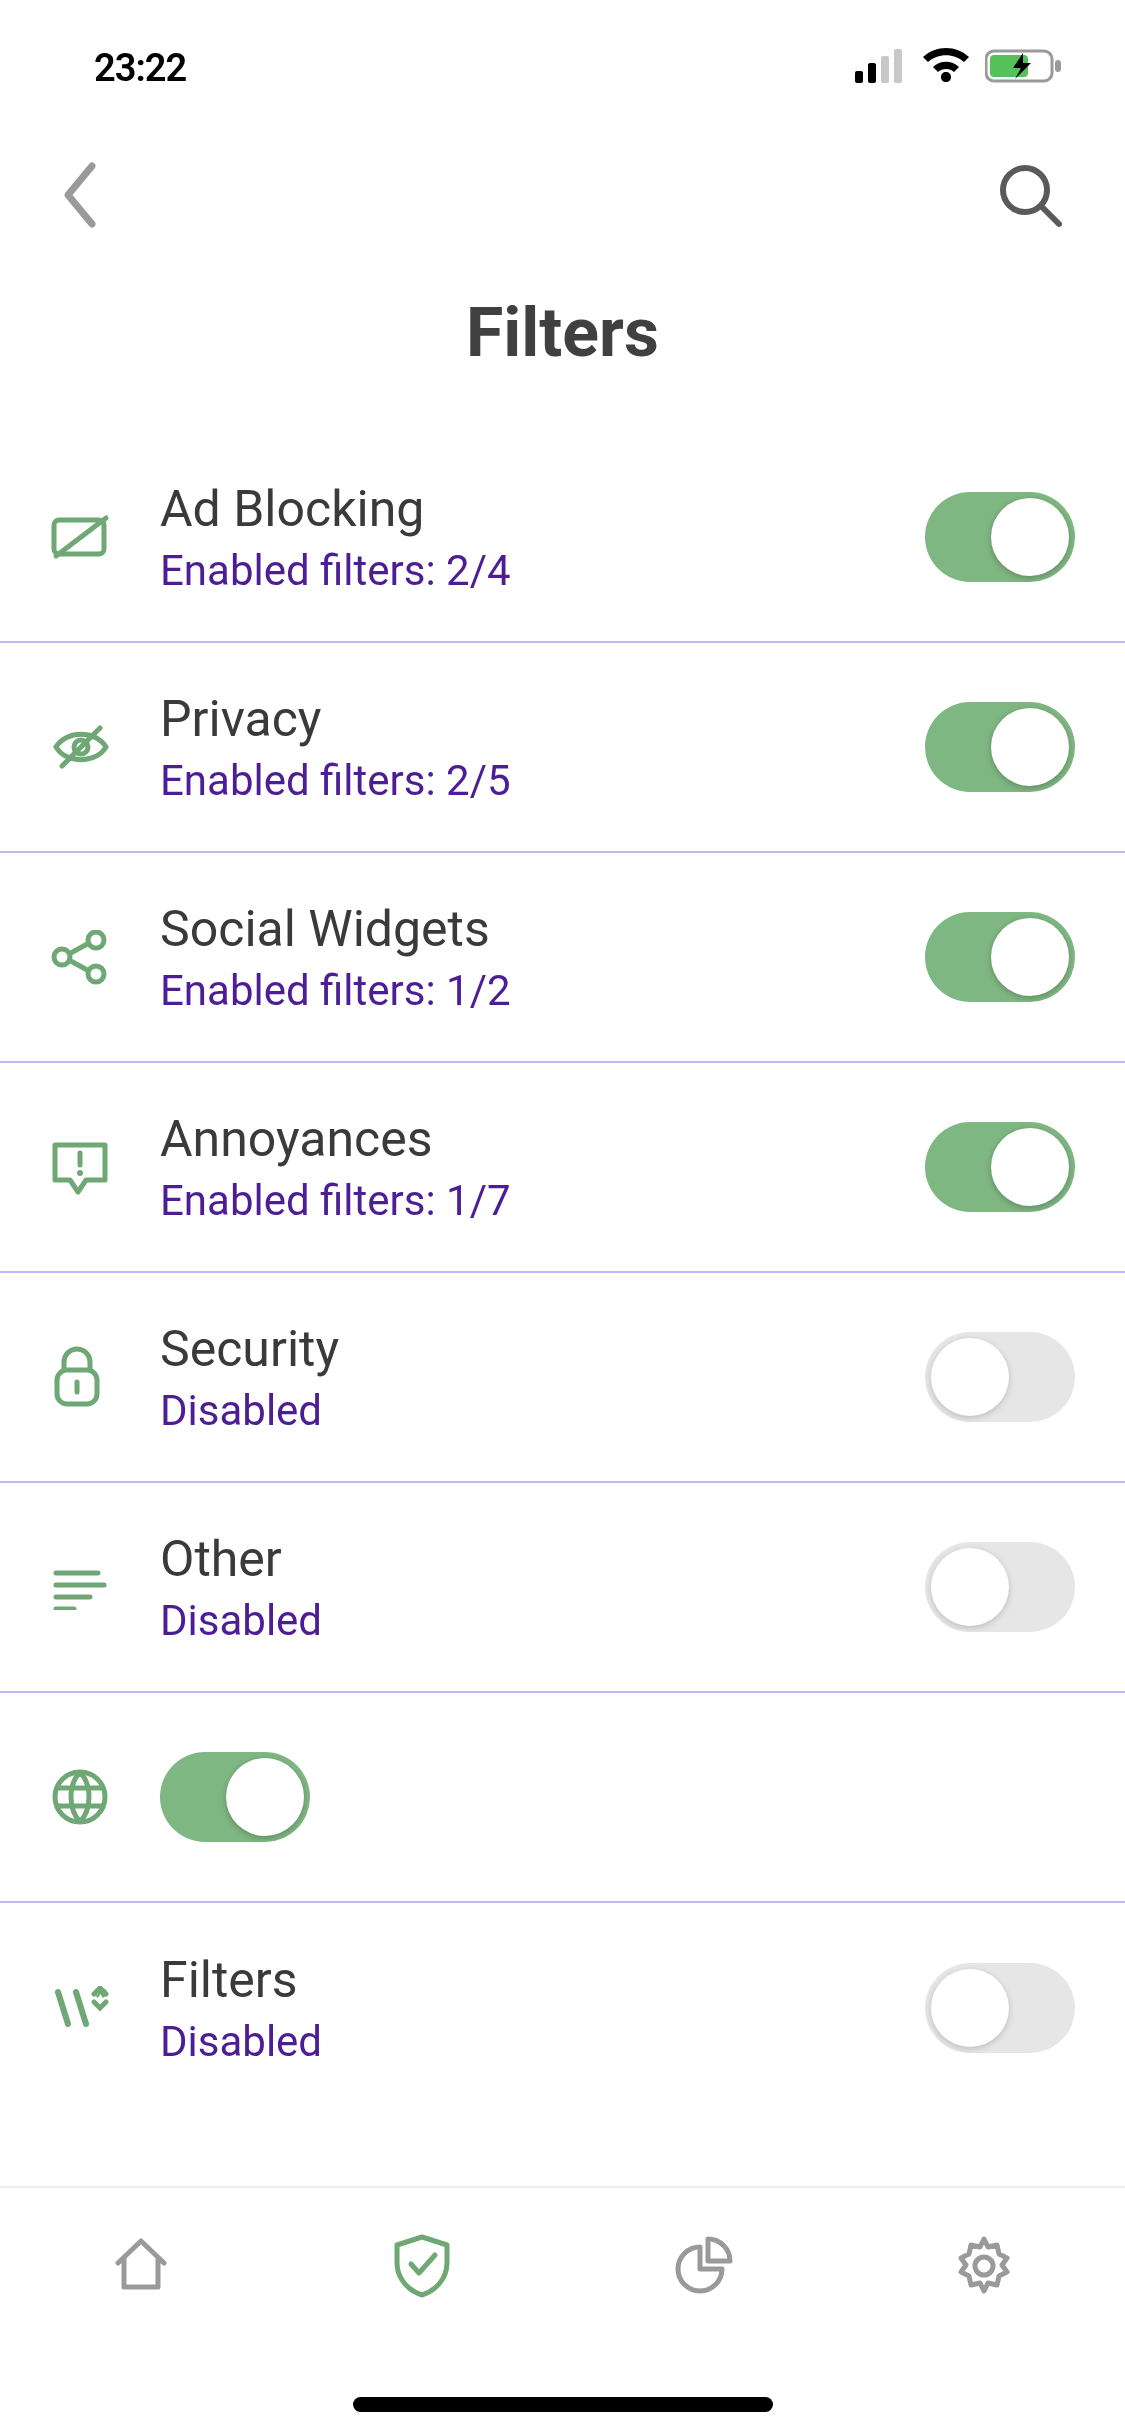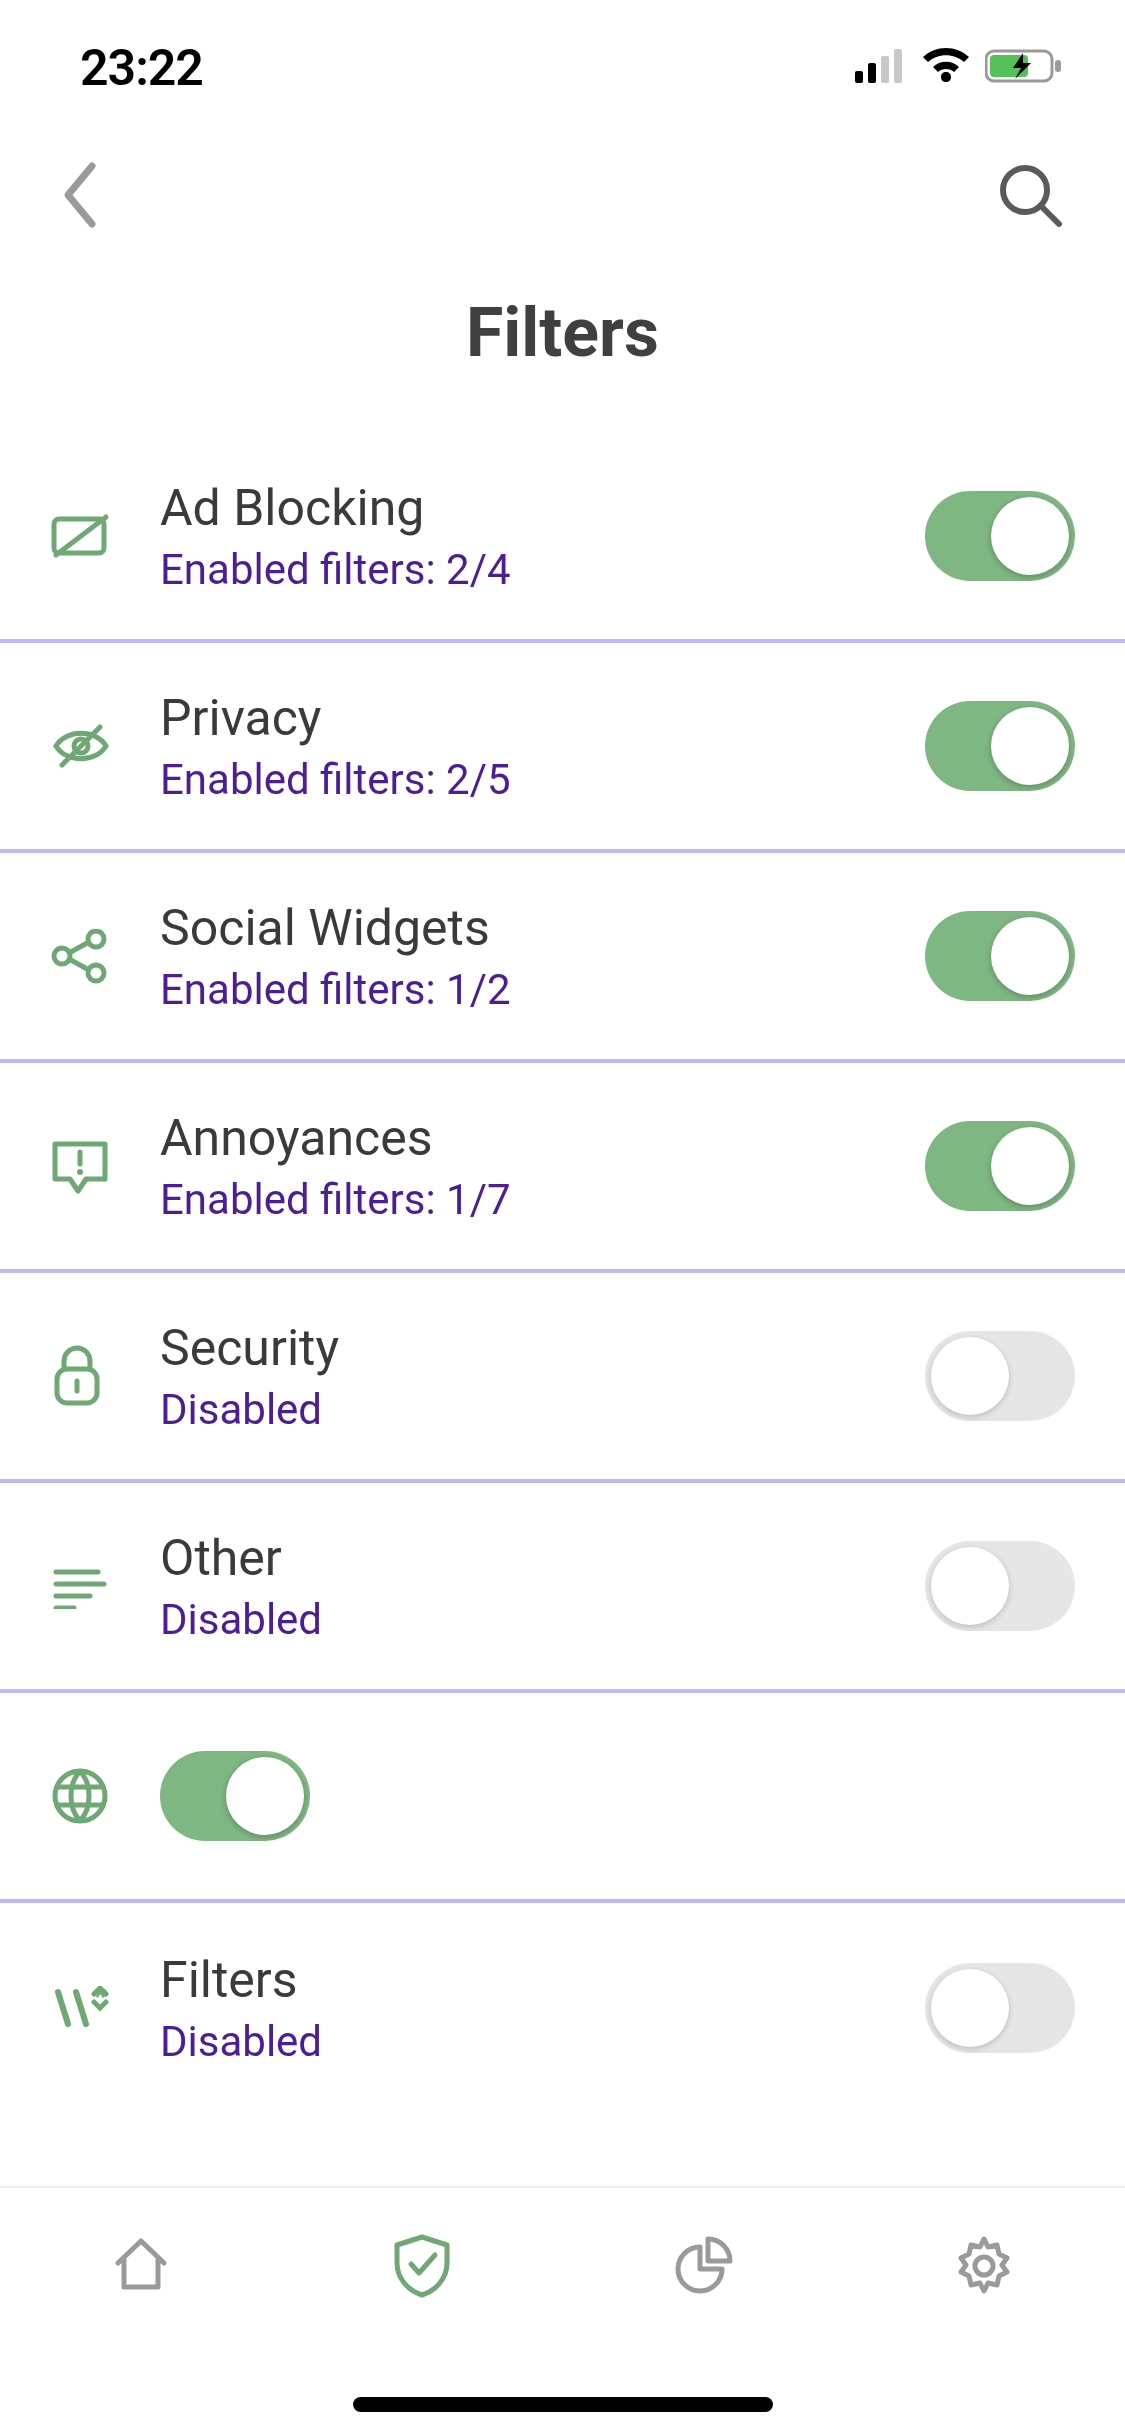--- a/index.html
+++ b/index.html
@@ -19,22 +19,23 @@
     
     .status-bar {
       display: flex;
       justify-content: space-between;
       align-items: center;
       padding: 30px 60px 15px 80px;
       height: 120px;
       font-weight: 600;
     }
     .status-time {
-      font-size: 50px;
+      font-size: 38px;
       letter-spacing: -1px;
+      margin-left: 14px;
     }
     .status-right {
       display: flex;
       align-items: center;
       gap: 14px;
     }
     
     .nav-header {
       position: relative;
       padding: 20px 40px 30px 40px;
@@ -57,21 +58,21 @@
     }
     
     .list {
       margin-top: 30px;
     }
     .row {
       display: flex;
       align-items: center;
       padding: 38px 50px;
       min-height: 210px;
-      border-bottom: 4px solid #c4b5fd;
+      border-bottom: 2px solid #c4b5fd;
     }
     .row:first-child {
       border-top: none;
     }
     .row-icon {
       width: 110px;
       display: flex;
       align-items: center;
       justify-content: flex-start;
       flex-shrink: 0;

